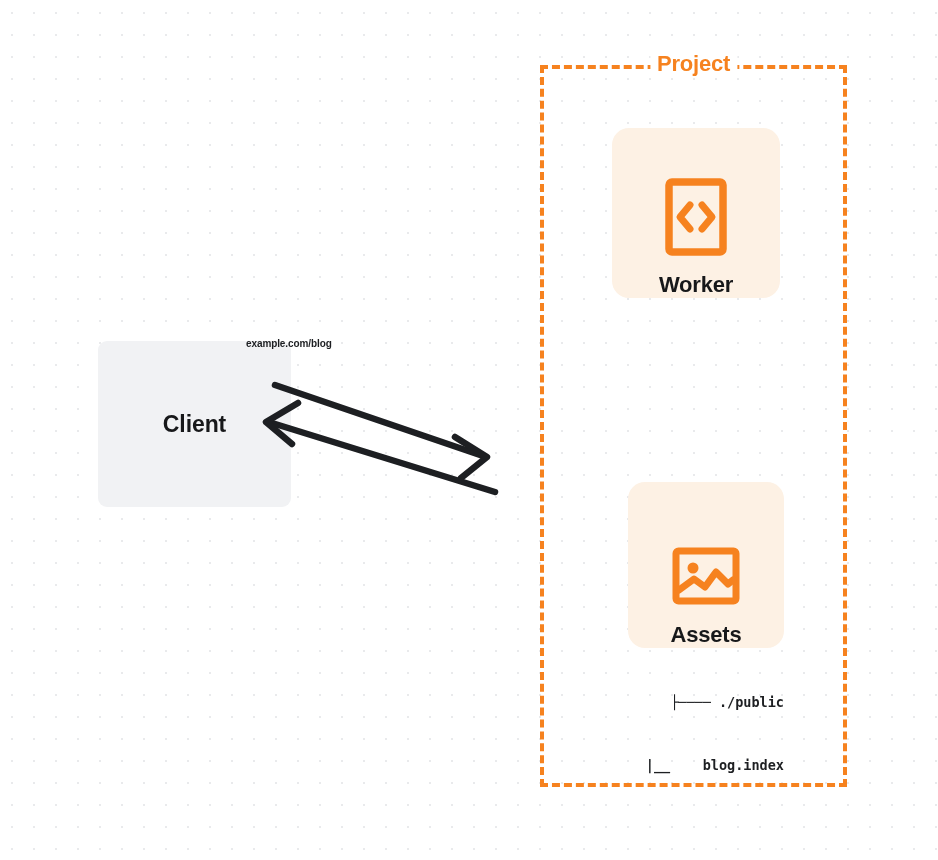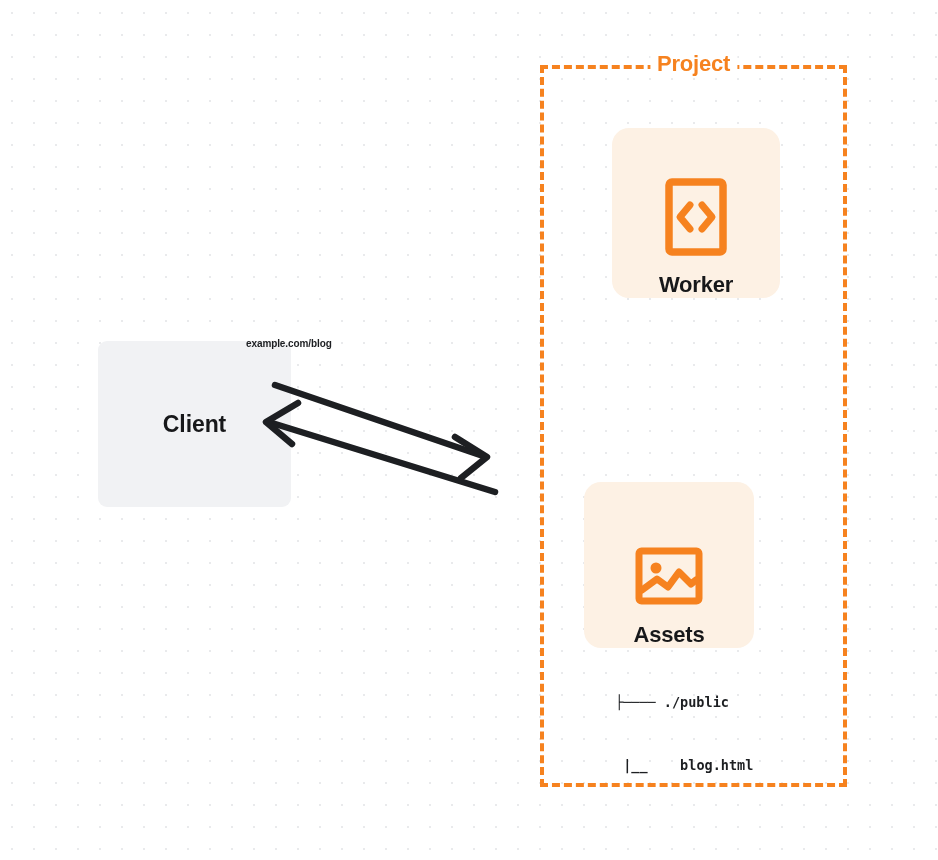--- a/index.html
+++ b/index.html
@@ -102,23 +102,23 @@
     align-items: center;
     justify-content: flex-end;
   }
   #worker-card {
     left: 612px;
     top: 128px;
     width: 168px;
     height: 170px;
   }
   #assets-card {
-    left: 584px;
+    left: 628px;
     top: 482px;
-    width: 170px;
+    width: 156px;
     height: 166px;
   }
   .service-card .card-icon {
     line-height: 0;
     margin-bottom: 16px;
   }
   .service-card .card-label {
     font-size: 22px;
     font-weight: 700;
     color: #17181a;
@@ -133,21 +133,21 @@
     width: 224px;
     font-family: "DejaVu Sans Mono", "Liberation Mono", monospace;
     font-size: 13.5px;
     font-weight: 700;
     line-height: 21px;
     color: #1d1f22;
     text-align: right;
     white-space: pre;
     letter-spacing: 0px;
   }
-  #asset-tree .tree-row { display: block; text-align: center; }
+  #asset-tree .tree-row { display: block; }
 </style>
 </head>
 <body>
 
 <div id="canvas">
 
   <div id="client-node">
     <span class="node-label">Client</span>
   </div>
 
@@ -187,17 +187,17 @@
         <rect x="4" y="5" width="60" height="50" rx="2.5" ry="2.5" fill="none" stroke="#f6821f" stroke-width="7"></rect>
         <circle cx="21" cy="22" r="5.5" fill="#f6821f"></circle>
         <polyline points="7,44 22,33 33,41 44,26 56,38 61,34" fill="none" stroke="#f6821f" stroke-width="7" stroke-linecap="round" stroke-linejoin="round"></polyline>
       </svg>
     </span>
     <span class="card-label">Assets</span>
   </div>
 
   <div id="asset-tree">
     <span class="tree-row">├──── ./public</span>
-    <span class="tree-row">    |__    blog.html</span>
+    <span class="tree-row">    |__    blog.index</span>
     
   </div>
 
 </div>
 
 </body></html>

